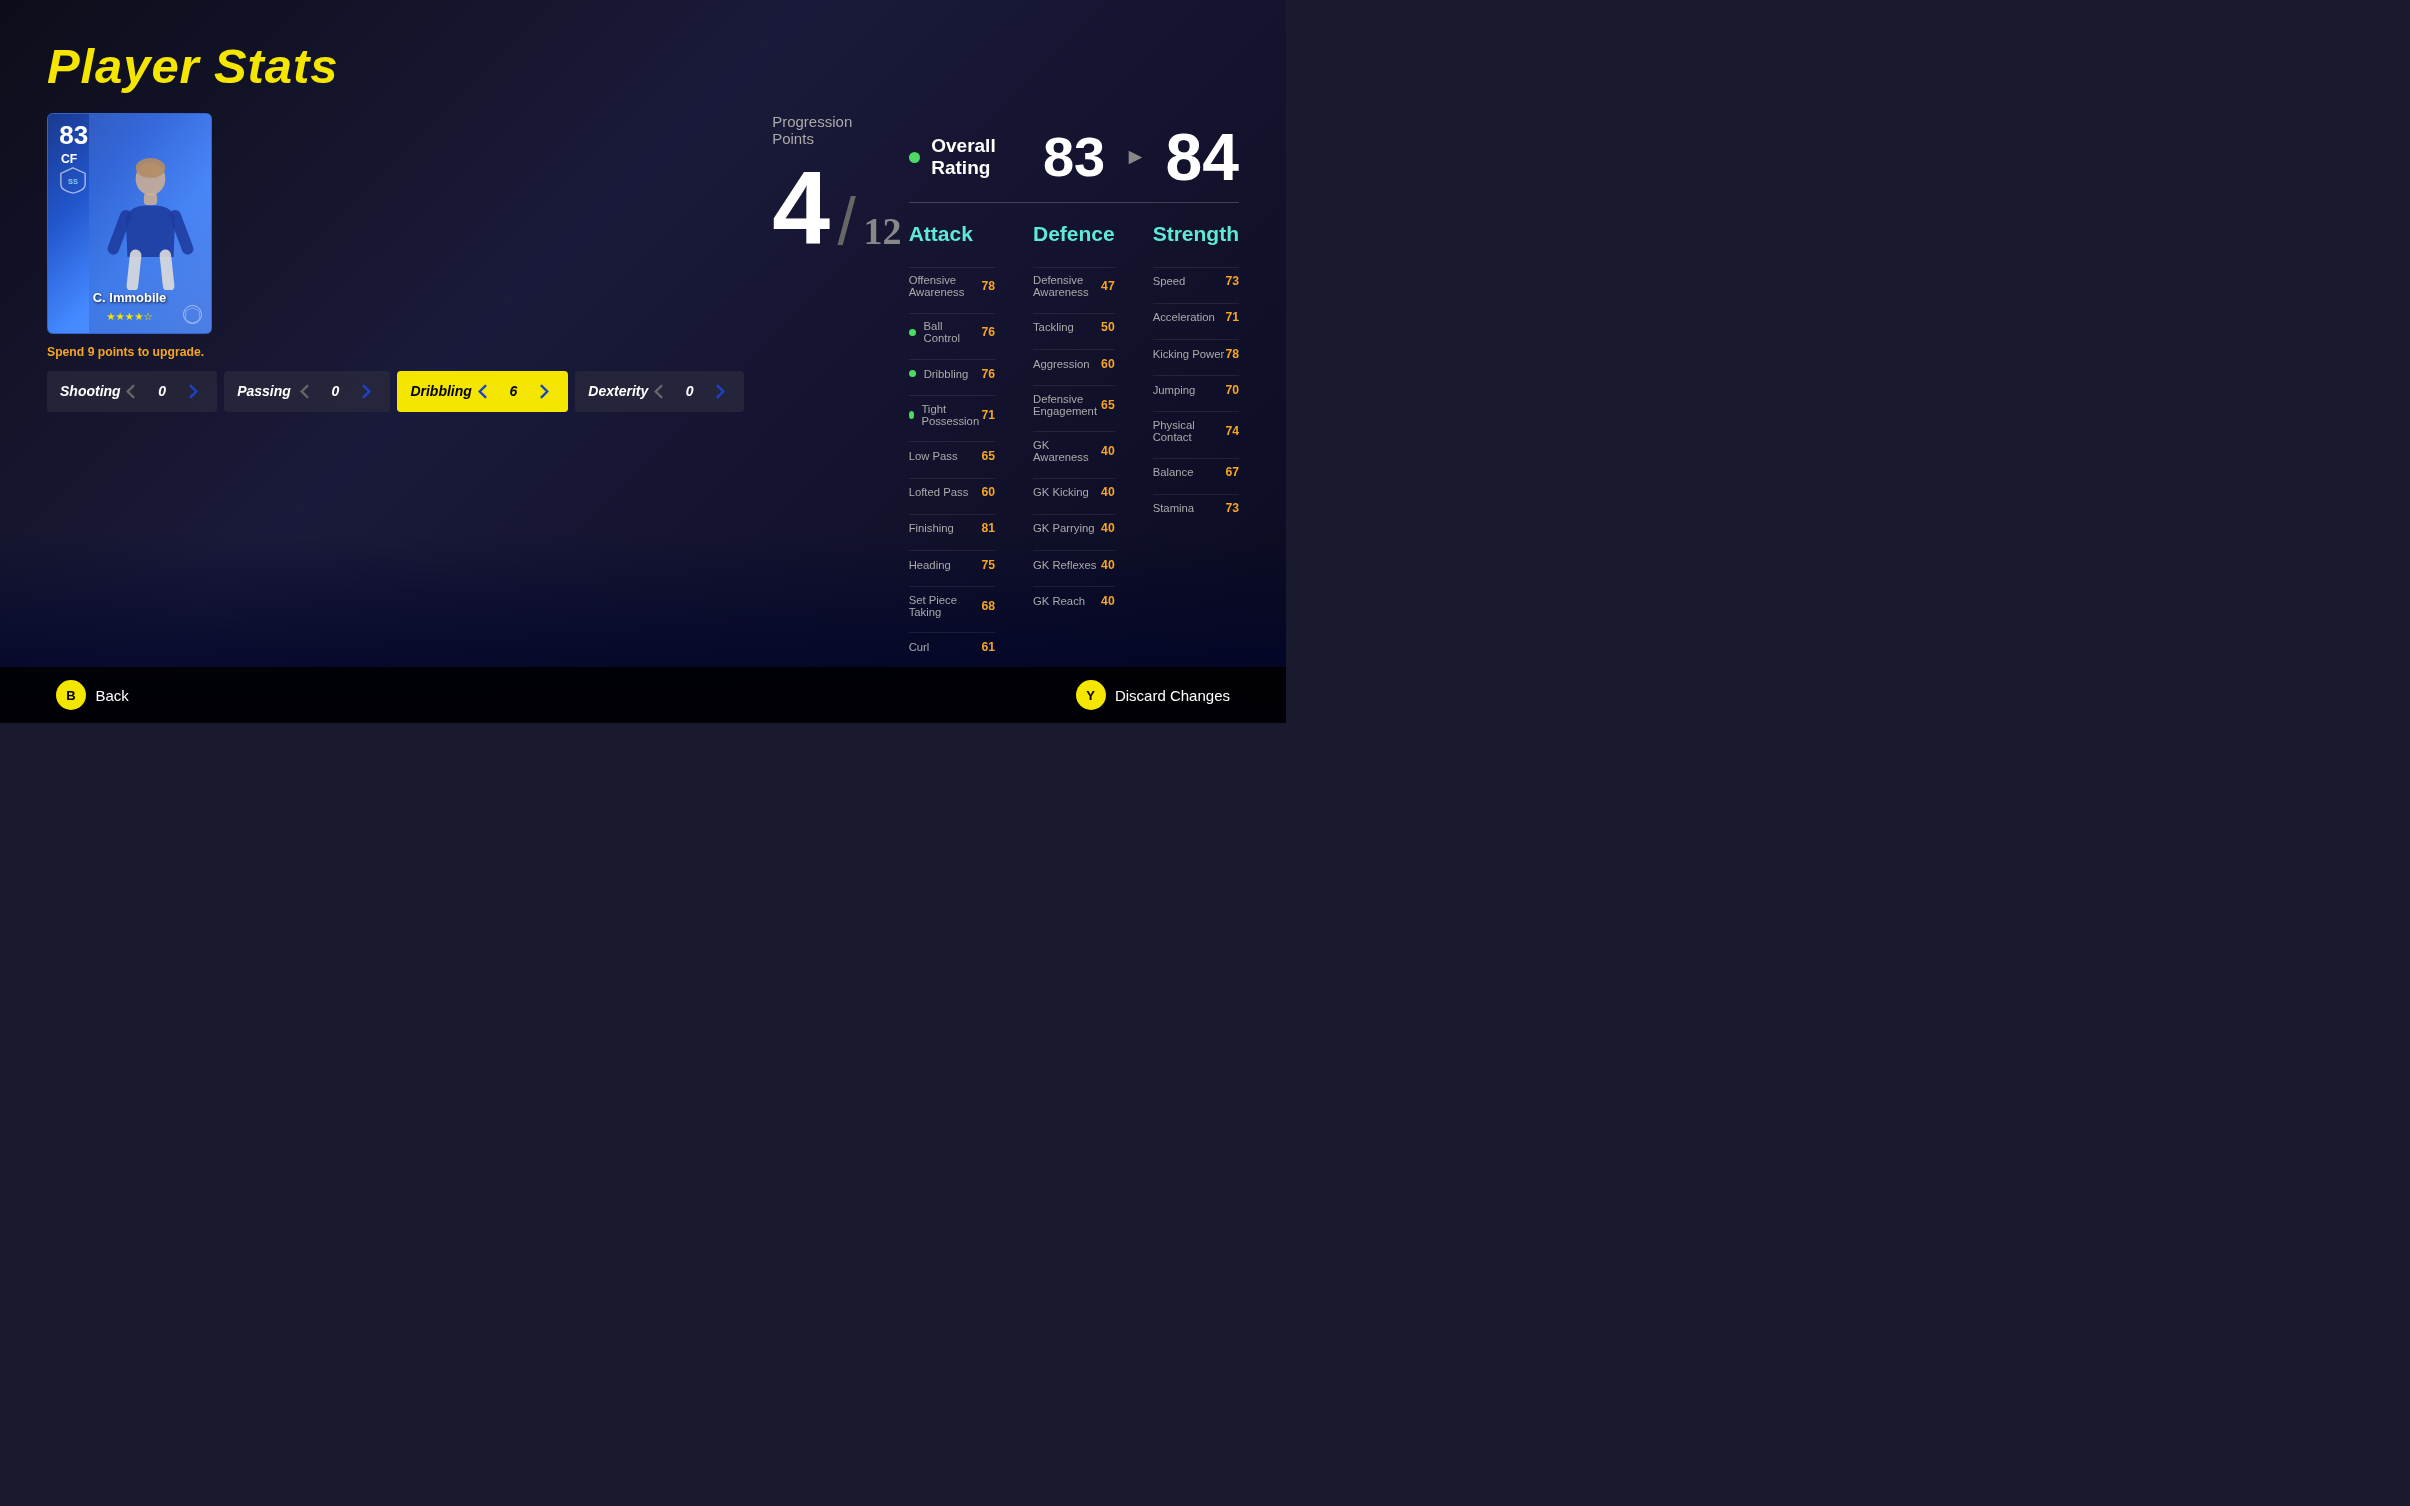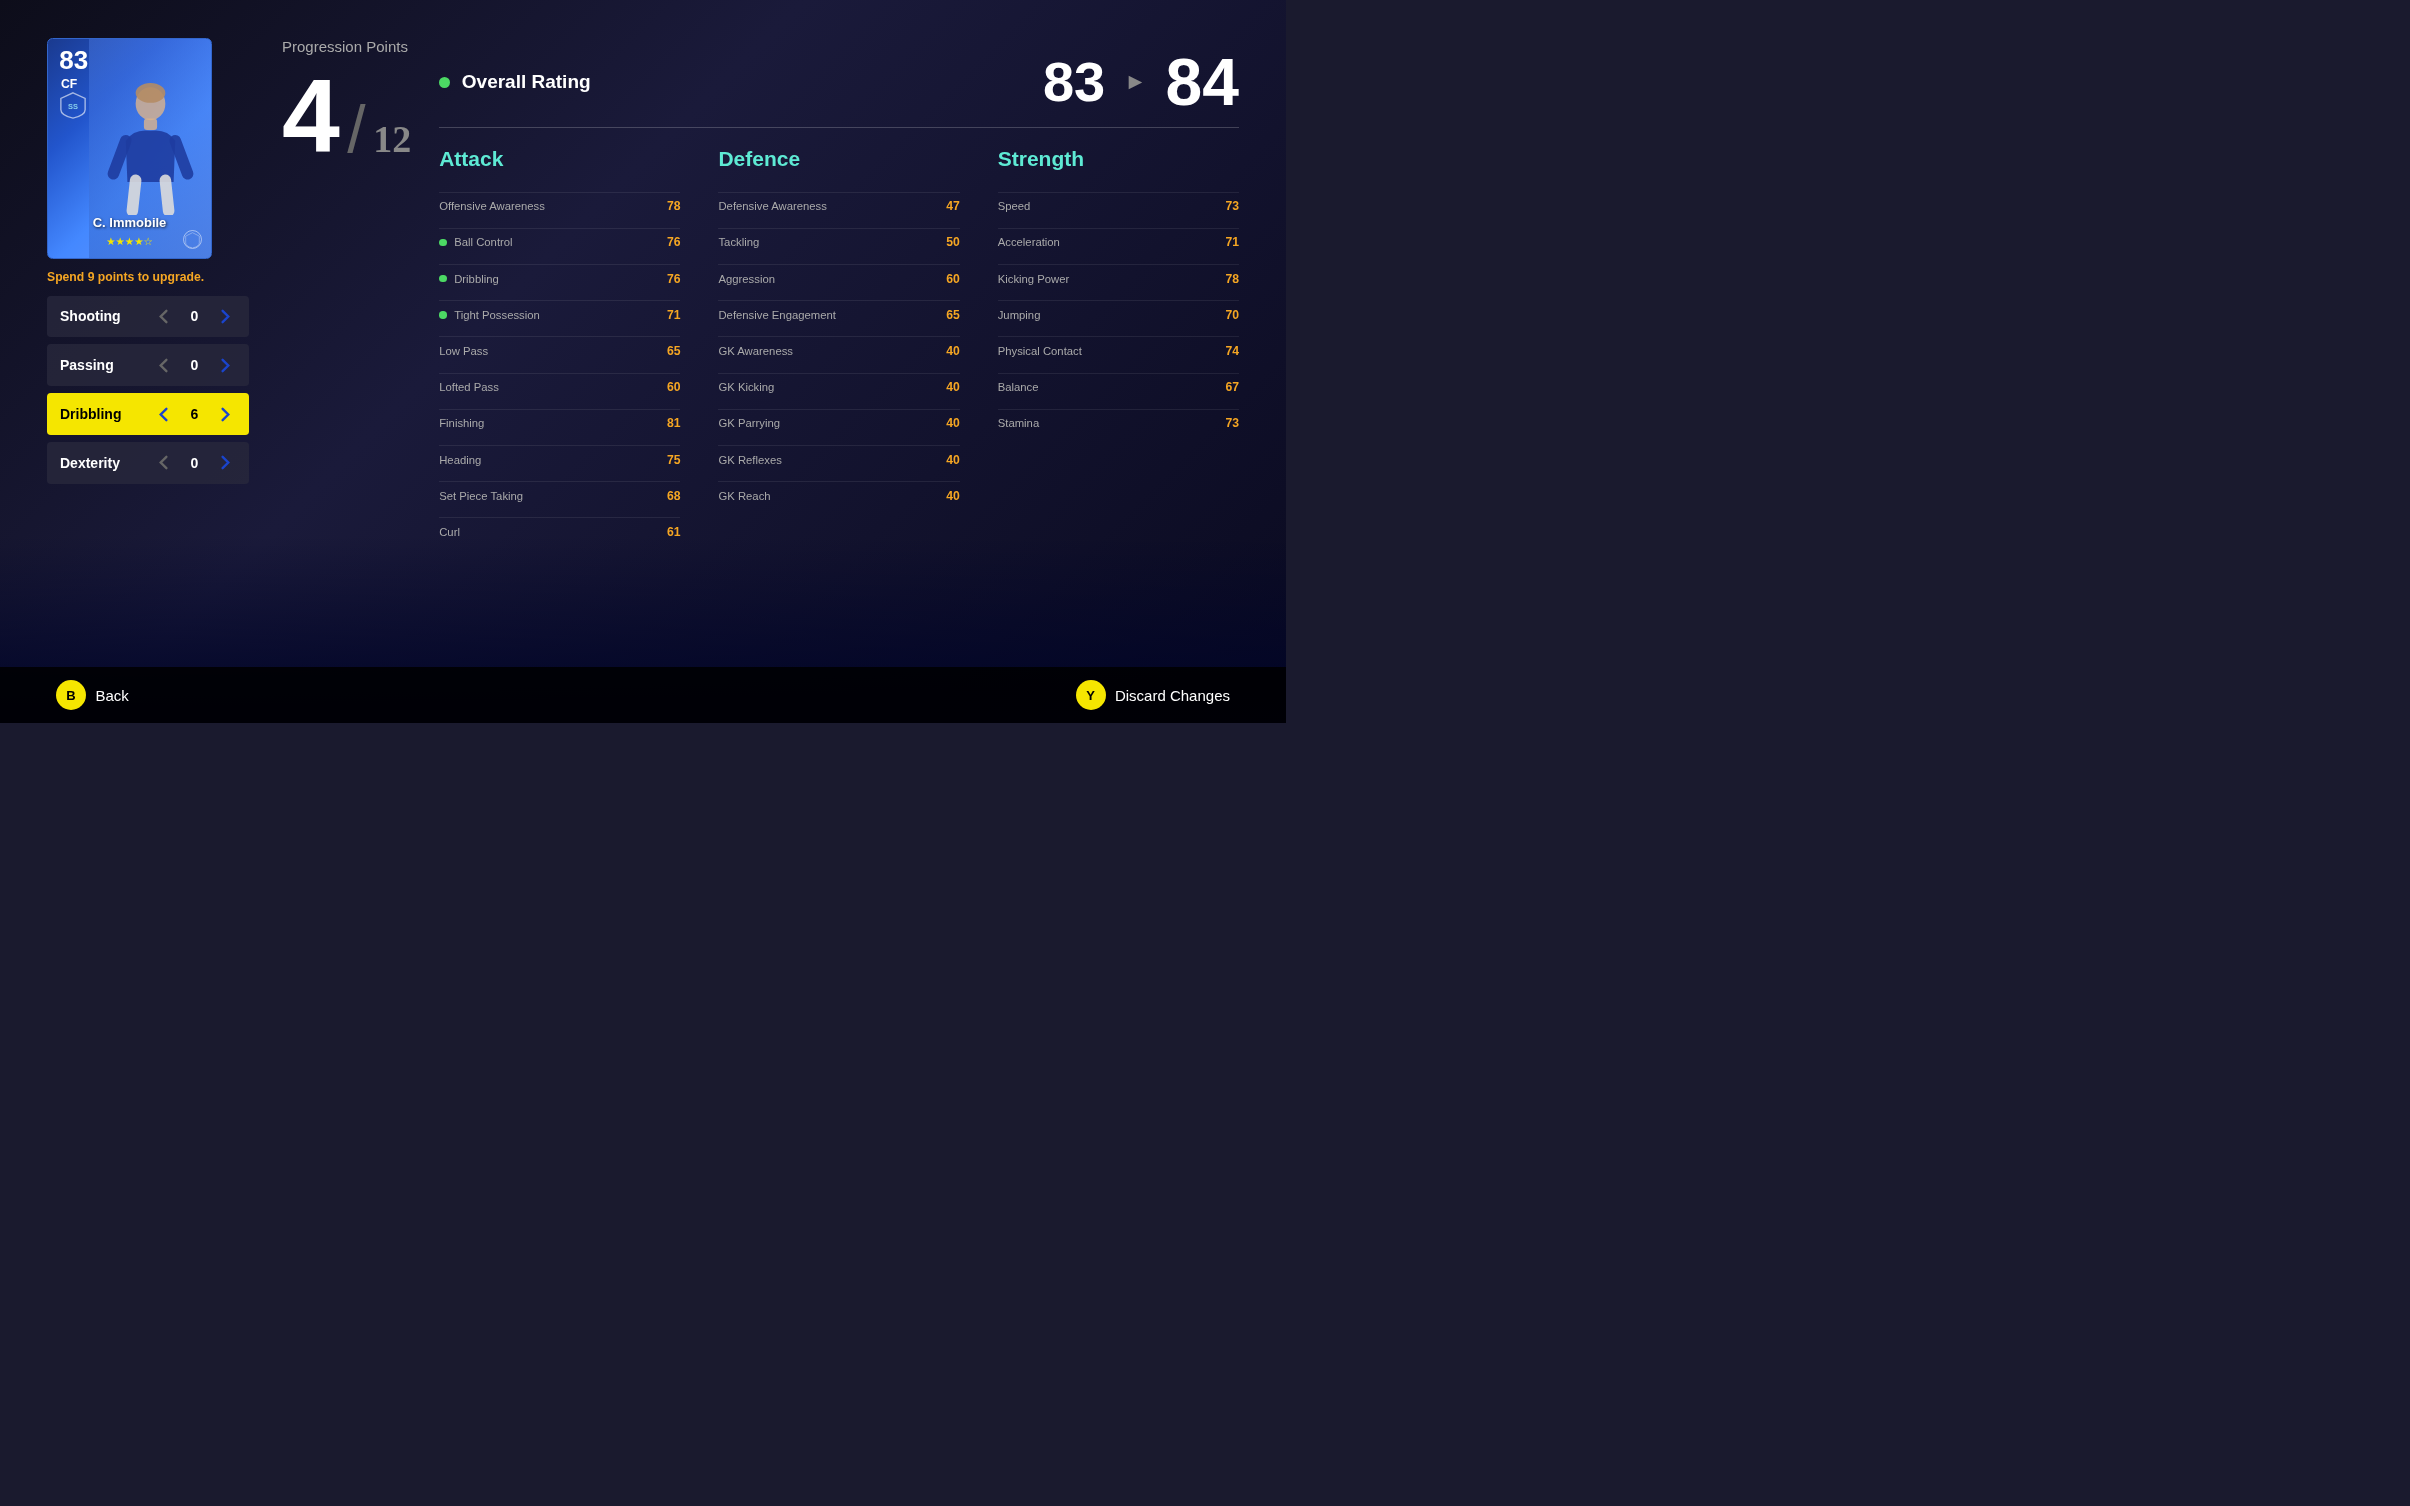--- a/index.html
+++ b/index.html
@@ -158,23 +158,24 @@
 
     .upgrade-hint {
       font-size: 12.2px;
       color: #f5a623;
       font-weight: 600;
     }
 
     
     .stat-controls {
       display: flex;
-      flex-direction: column;
+      flex-direction: row;
       gap: 7.5px;
       width: 100%;
+      font-style: italic;
     }
 
     .stat-row {
       display: flex;
       align-items: center;
       justify-content: space-between;
       background: rgba(40,40,60,0.8);
       border-radius: 3.8px;
       padding: 9.4px 13px;
       width: 202px;
@@ -428,20 +429,21 @@
     .bottom-spacer { flex: 1; }
   </style>
 </head>
 <body>
 
 <div class="bg-overlay"></div>
 <div class="bg-accent"></div>
 
 <div class="content">
 
+  <h1 class="page-title">Player Stats</h1>
 
   <div class="main-layout">
 
     <div class="left-panel">
       <div class="player-card">
         <div class="card-rating">83</div>
         <div class="card-position">CF</div>
 
         <div class="card-badge">
           <svg viewBox="0 0 30 30" xmlns="http://www.w3.org/2000/svg">

